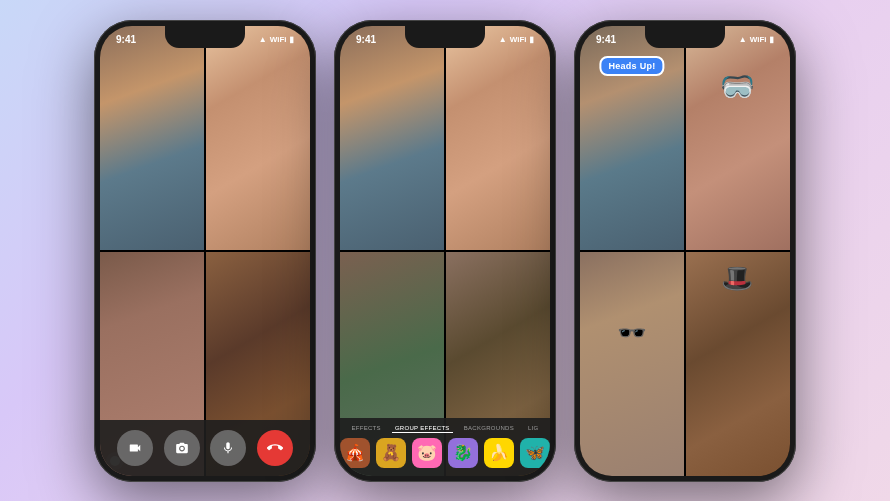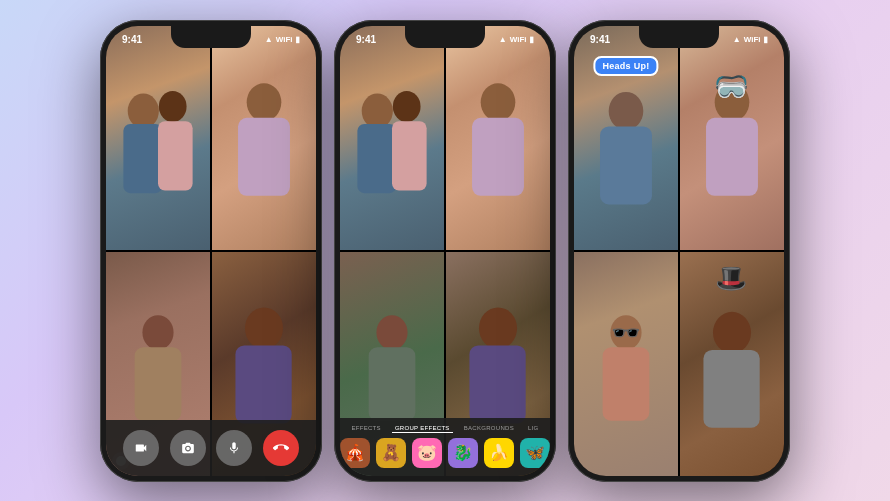--- a/index.html
+++ b/index.html
@@ -8,21 +8,21 @@
       height: 501px;
       overflow: hidden;
       background: linear-gradient(135deg, #c8d8f8 0%, #d8c8f8 30%, #e8d0f0 60%, #f0d8e8 100%);
       display: flex;
       align-items: center;
       justify-content: center;
       font-family: -apple-system, BlinkMacSystemFont, 'Helvetica Neue', sans-serif;
     }
     .phones-container {
       display: flex;
-      gap: 12px;
+      gap: 18px;
       align-items: center;
       justify-content: center;
     }
     .phone {
       width: 222px;
       height: 462px;
       background: #1a1a1a;
       border-radius: 38px;
       padding: 6px;
       box-shadow: 0 20px 60px rgba(0,0,0,0.5), inset 0 0 0 1px #444;
@@ -73,20 +73,21 @@
       z-index: 20;
     }
     
     .video-grid {
       display: grid;
       grid-template-columns: 1fr 1fr;
       grid-template-rows: 1fr 1fr;
       width: 100%;
       height: 100%;
       gap: 2px;
+      text-align: right;
     }
     .video-cell {
       position: relative;
       overflow: hidden;
       background: #2a2a2a;
     }
     
     .p1-tl { background: linear-gradient(160deg, #8B6E5A 0%, #C4956A 30%, #5C7A8B 60%, #4A6070 100%); }
     .p1-tr { background: linear-gradient(150deg, #E8C4A0 0%, #C49070 30%, #D4A080 60%, #B08060 100%); }
     .p1-bl { background: linear-gradient(160deg, #7A5A4A 0%, #9A7060 30%, #B08070 100%); }

